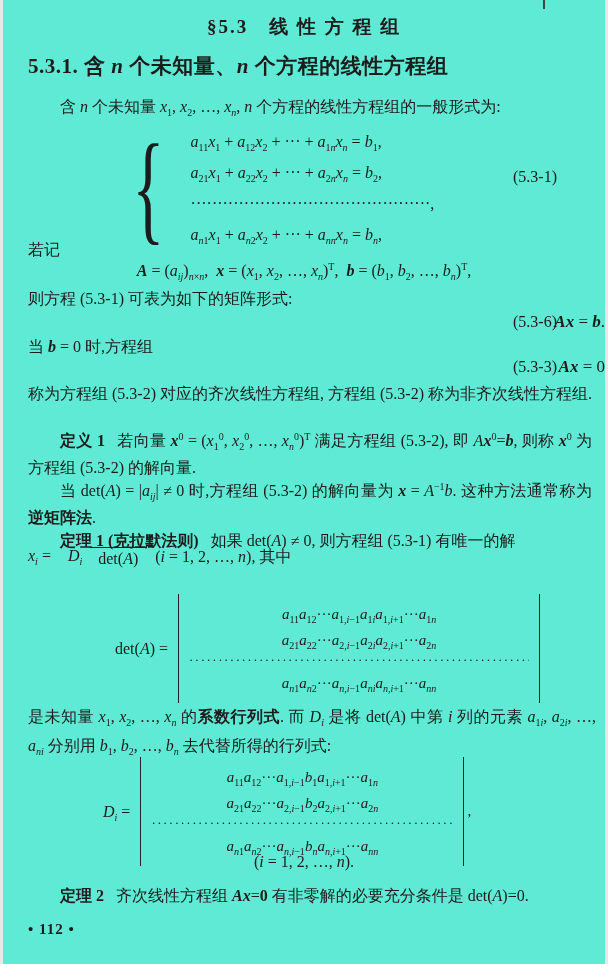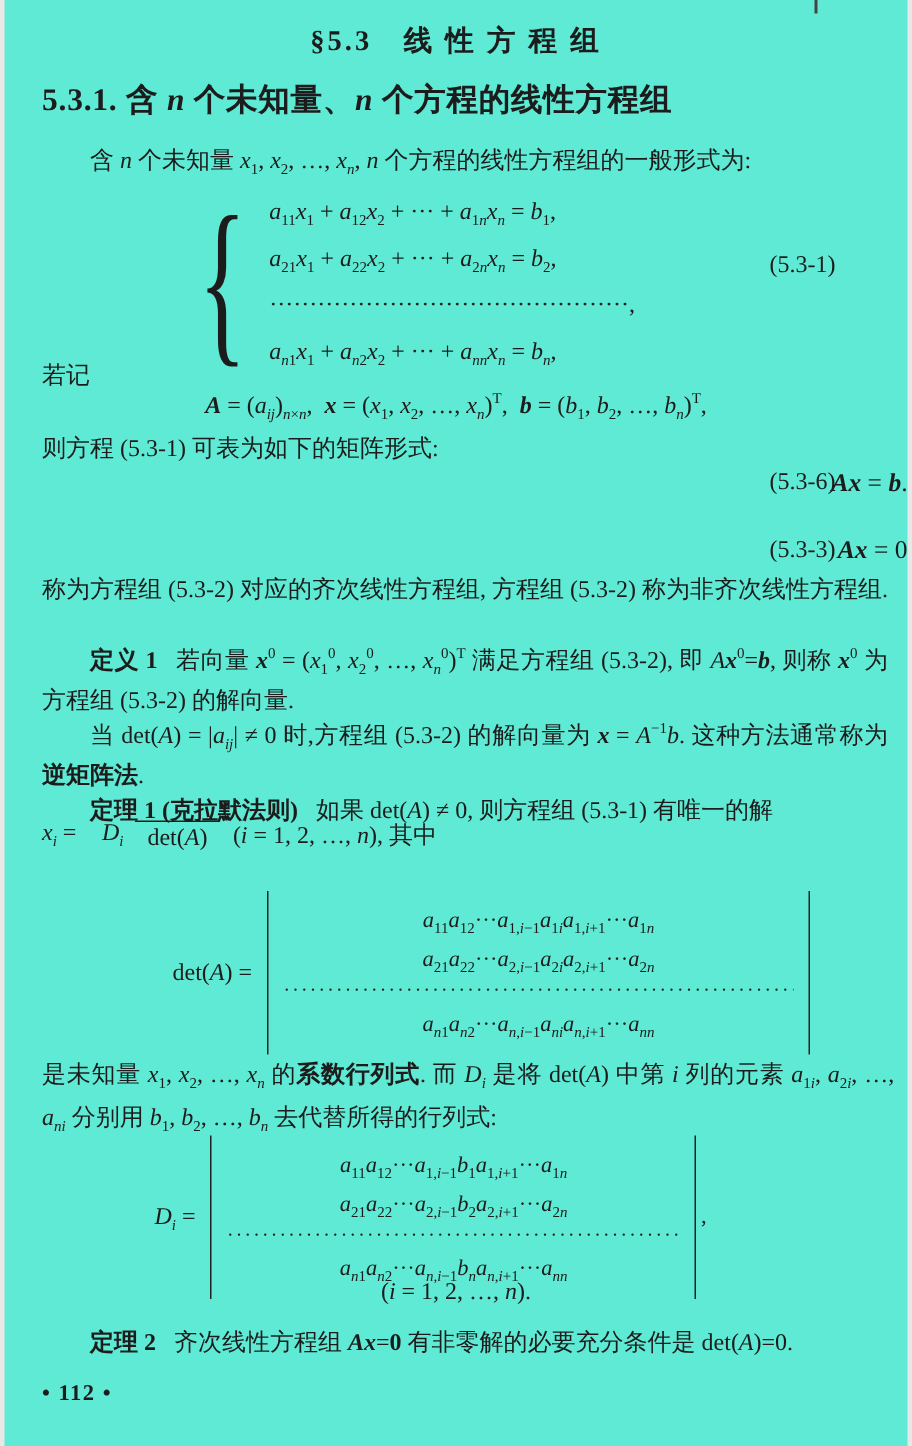--- a/index.html
+++ b/index.html
@@ -15,21 +15,21 @@
   sup { font-size:10px; line-height:0; }
   .title { top:14px; left:0; width:100%; text-align:center;
            font-size:19px; font-weight:bold; letter-spacing:2px; }
   .subheading { top:52px; left:25px; font-size:21px; letter-spacing:0.5px; }
   .intro { top:97px; left:25px; width:566px; text-indent:2em; }
   
   .system { top:126px; left:0; width:100%; height:128px; }
   .sysbody { position:absolute; left:116px; top:0; display:flex; align-items:center; }
   .brace { font-size:122px; line-height:124px; font-weight:normal;
            display:inline-block; transform:scaleX(0.55); }
-  .syslines { margin-left:2px; }
+  .syslines { margin-left:13px; }
   .syslines span { display:block; height:31px; line-height:31px; white-space:nowrap; }
   .eqlabel { position:absolute; right:48px; top:42px; }
   .ruoji { top:240px; left:25px; }
   .notation { top:262px; left:0; width:100%; text-align:center; white-space:nowrap; }
   .matintro { top:289px; left:25px; }
   .ceq { left:0; width:100%; text-align:right; font-size:17px; }
   .ceq .eqlabel2 { position:absolute; right:48px; top:1px; font-size:16px; }
   .whenb0 { top:337px; left:25px; }
   .para { left:25px; width:564px; text-align:justify; line-height:27px; }
   .indent { text-indent:2em; }
@@ -89,20 +89,21 @@
 
   <div class="abs notation"><b><i>A</i></b> = (<i>a</i><sub><i>ij</i></sub>)<sub><i>n</i>×<i>n</i></sub>,&nbsp; <b><i>x</i></b> = (<i>x</i><sub>1</sub>, <i>x</i><sub>2</sub>, …, <i>x</i><sub><i>n</i></sub>)<sup>T</sup>,&nbsp; <b><i>b</i></b> = (<i>b</i><sub>1</sub>, <i>b</i><sub>2</sub>, …, <i>b</i><sub><i>n</i></sub>)<sup>T</sup>,</div>
 
   <p class="abs matintro">则方程 (5.3-1) 可表为如下的矩阵形式:</p>
 
   <div class="abs ceq" style="top:312px">
     <span><b><i>Ax</i></b> = <b><i>b</i></b>.</span>
     <span class="eqlabel2">(5.3-6)</span>
   </div>
 
+  <p class="abs whenb0">当 <b><i>b</i></b> = 0 时,方程组</p>
 
   <div class="abs ceq" style="top:357px">
     <span><b><i>Ax</i></b> = 0</span>
     <span class="eqlabel2">(5.3-3)</span>
   </div>
 
   <p class="abs para" style="top:380px">称为方程组 (5.3-2) 对应的齐次线性方程组, 方程组 (5.3-2) 称为非齐次线性方程组.</p>
 
   <p class="abs para indent" style="top:427px"><b class="plabel">定义 1</b><span>若向量 <b><i>x</i></b><sup>0</sup> = (<i>x</i><sub>1</sub><sup>0</sup>, <i>x</i><sub>2</sub><sup>0</sup>, …, <i>x</i><sub><i>n</i></sub><sup>0</sup>)<sup>T</sup> 满足方程组 (5.3-2), 即 <i>A</i><b><i>x</i></b><sup>0</sup>=<b><i>b</i></b>, 则称 <b><i>x</i></b><sup>0</sup> 为方程组 (5.3-2) 的解向量.</span></p>
 

